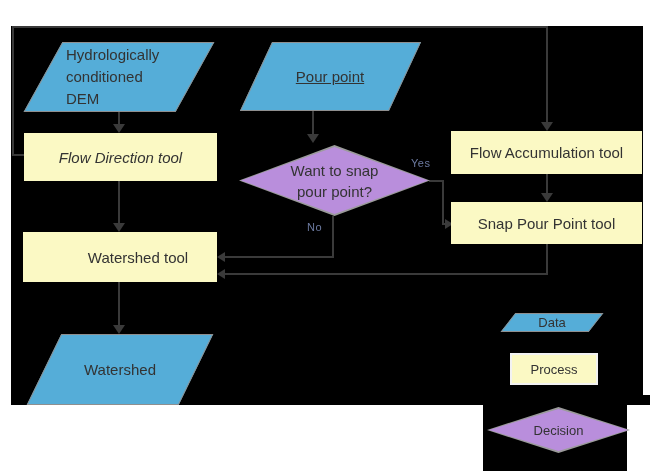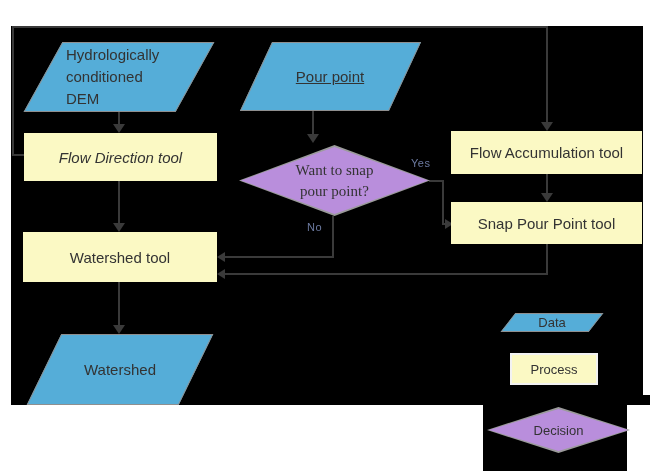--- a/index.html
+++ b/index.html
@@ -93,37 +93,37 @@
 
   <div>
     <div class="shape rect" style="left:24px;top:133px;width:193px;height:48px;"></div>
     <div class="lbl" style="left:24px;top:133px;width:193px;height:48px;font-style:italic;">Flow Direction tool</div>
   </div>
 
   <div>
     <div class="shape diamond-outer" style="left:239px;top:145px;width:191px;height:71px;">
       <div class="diamond-inner"></div>
     </div>
-    <div class="lbl" style="left:239px;top:147px;width:191px;height:67px;font-family:Liberation Serif, serif;">Want to snap
+    <div class="lbl" style="left:239px;top:147px;width:191px;height:67px;">Want to snap
 pour point?</div>
   </div>
 
   <div>
     <div class="shape rect" style="left:451px;top:131px;width:191px;height:43px;"></div>
     <div class="lbl" style="left:451px;top:131px;width:191px;height:43px;">Flow Accumulation tool</div>
   </div>
 
   <div>
     <div class="shape rect" style="left:451px;top:202px;width:191px;height:42px;"></div>
     <div class="lbl" style="left:451px;top:202px;width:191px;height:42px;">Snap Pour Point tool</div>
   </div>
 
   <div>
     <div class="shape rect" style="left:23px;top:232px;width:194px;height:50px;"></div>
-    <div class="lbl" style="left:23px;top:232px;width:194px;height:50px;">Watershed tool</div>
+    <div class="lbl" style="left:41px;top:232px;width:194px;height:50px;">Watershed tool</div>
   </div>
 
   <div>
     <div class="shape para" style="left:44px;top:334px;width:152px;height:71px;transform:skewX(-26deg);"></div>
     <div class="lbl" style="left:44px;top:334px;width:152px;height:71px;">Watershed</div>
   </div>
 
   <div>
     <div class="shape para" style="left:508px;top:313px;width:88px;height:19px;transform:skewX(-38deg);"></div>
     <div class="lbl legend-lbl" style="left:508px;top:312px;width:88px;height:20px;">Data</div>

